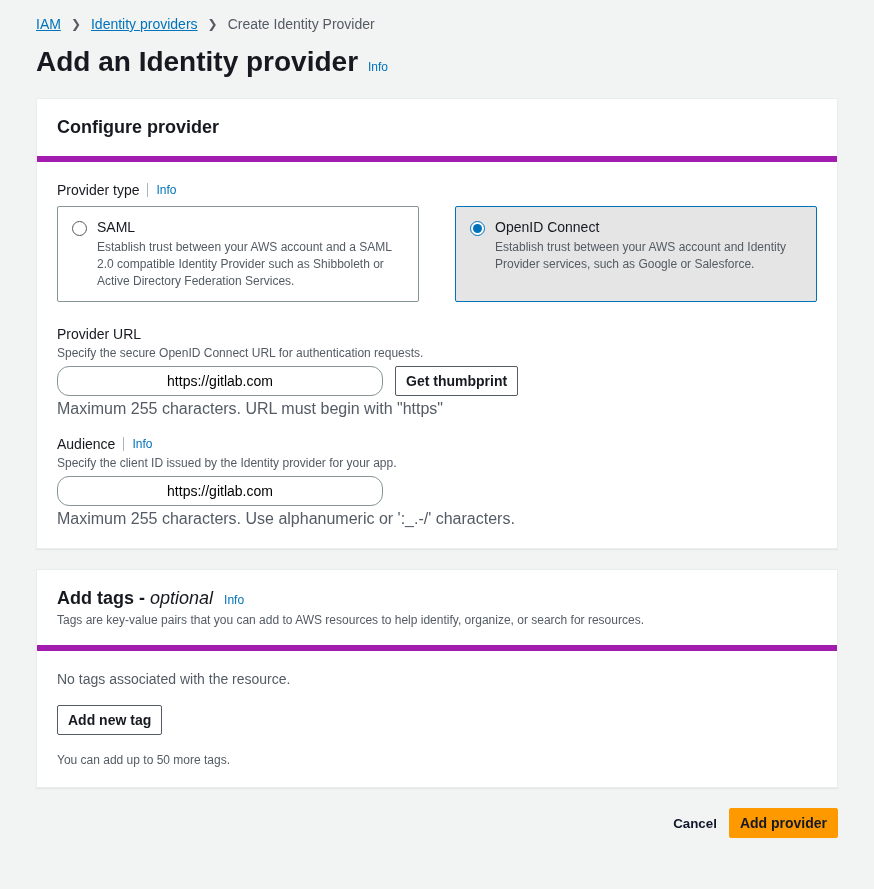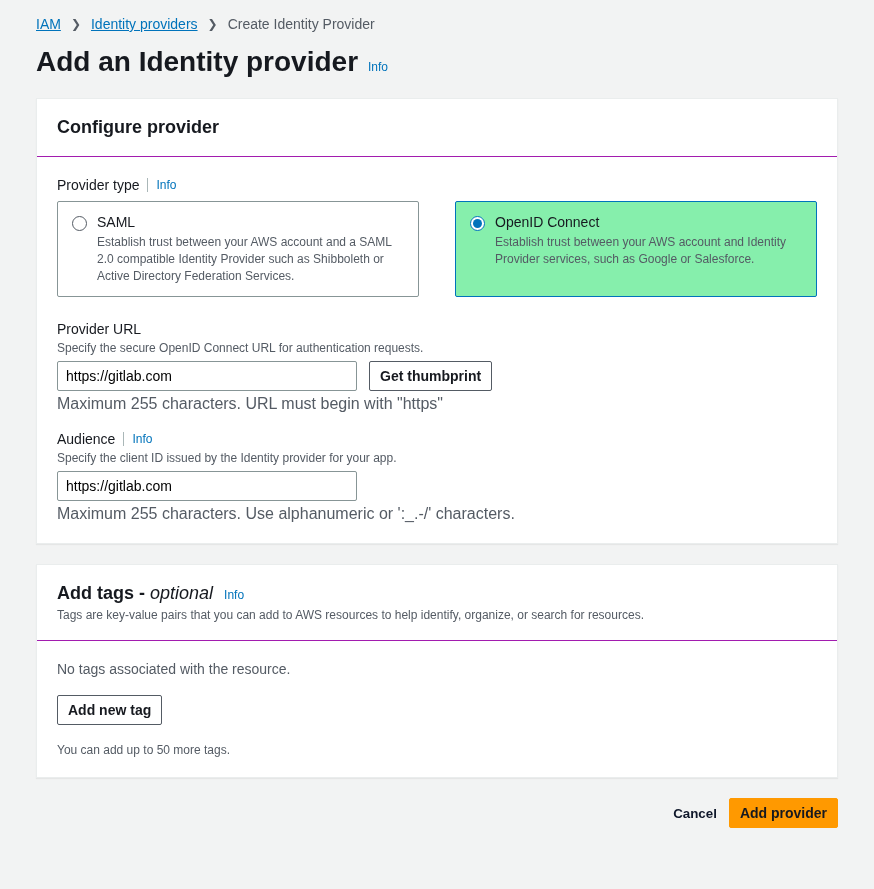--- a/index.html
+++ b/index.html
@@ -48,21 +48,21 @@
       margin-left: 8px;
     }
     .panel {
       background: #fff;
       border: 1px solid #eaeded;
       box-shadow: 0 1px 1px rgba(0,0,0,0.05);
       margin-bottom: 20px;
     }
     .panel-header {
       padding: 18px 20px;
-      border-bottom: 1px solid #a21caf;
+      border-bottom: 6px solid #a21caf;
     }
     .panel-header h2 {
       font-size: 18px;
       font-weight: 700;
     }
     .panel-header .sub {
       font-size: 12px;
       color: #545b64;
       margin-top: 4px;
     }
@@ -97,21 +97,21 @@
       border: 1px solid #879596;
       border-radius: 2px;
       padding: 12px 14px;
       display: flex;
       gap: 10px;
       cursor: pointer;
       background: #fff;
     }
     .tile.selected {
       border: 1px solid #0073bb;
-      background: #86efac;
+      background: #e5e5e5;
     }
     .tile .radio {
       flex-shrink: 0;
       width: 15px;
       height: 15px;
       border: 1px solid #545b64;
       border-radius: 50%;
       margin-top: 2px;
       position: relative;
       background: #fff;
@@ -136,26 +136,27 @@
       font-size: 12px;
       color: #545b64;
       line-height: 1.4;
     }
     .input-row {
       display: flex;
       gap: 12px;
       align-items: center;
     }
     input[type="text"] {
-      width: 300px;
+      width: 326px;
       padding: 6px 8px;
       border: 1px solid #879596;
-      border-radius: 2px;
+      border-radius: 12px;
       font-size: 14px;
       font-family: inherit;
+      text-align: center;
     }
     .audience-input {
       width: 562px;
     }
     .btn {
       padding: 6px 10px;
       border: 1px solid #545b64;
       background: #fff;
       font-size: 14px;
       font-weight: 700;

